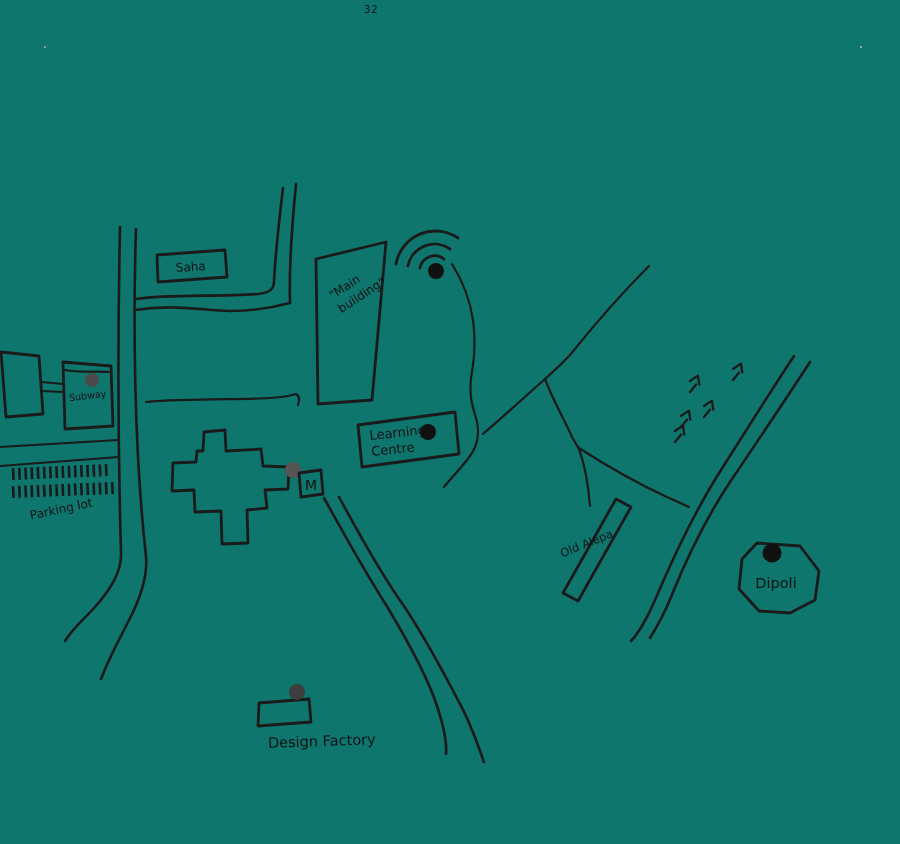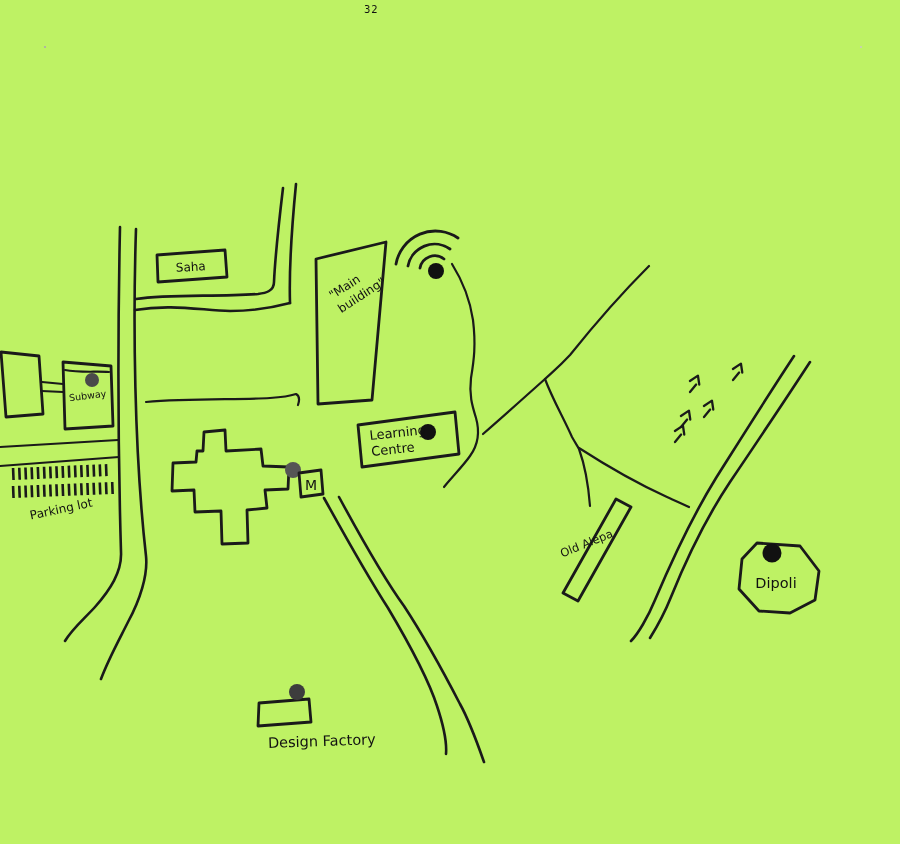--- a/index.html
+++ b/index.html
@@ -1,16 +1,16 @@
 <!DOCTYPE html>
 <html><head>
 <meta charset="utf-8">
 <style>
   html,body{margin:0;padding:0;background:#fff;}
-  .page{position:relative;width:900px;height:844px;background:#bef264;overflow:hidden;
+  .page{position:relative;width:900px;height:844px;background:#0f766e;overflow:hidden;
         font-family:"DejaVu Sans",sans-serif;}
   svg{position:absolute;left:0;top:0;}
   .ink{stroke:#1a1a1a;fill:none;stroke-width:2.8;stroke-linecap:round;stroke-linejoin:round;}
   .road{stroke:#1a1a1a;fill:none;stroke-width:2.6;stroke-linecap:round;stroke-linejoin:round;}
   .thin{stroke:#1a1a1a;fill:none;stroke-width:2.2;stroke-linecap:round;stroke-linejoin:round;}
   .ticks{stroke:#1a1a1a;stroke-width:12;stroke-dasharray:2.6 3.6;fill:none;}
   .arrow{stroke:#1a1a1a;stroke-width:2.3;fill:none;stroke-linecap:round;stroke-linejoin:round;}
   .hw{fill:#111;font-family:"DejaVu Sans",sans-serif;}
   .hw-s{font-size:9.5px;}
   .hw-m{font-size:12px;}

